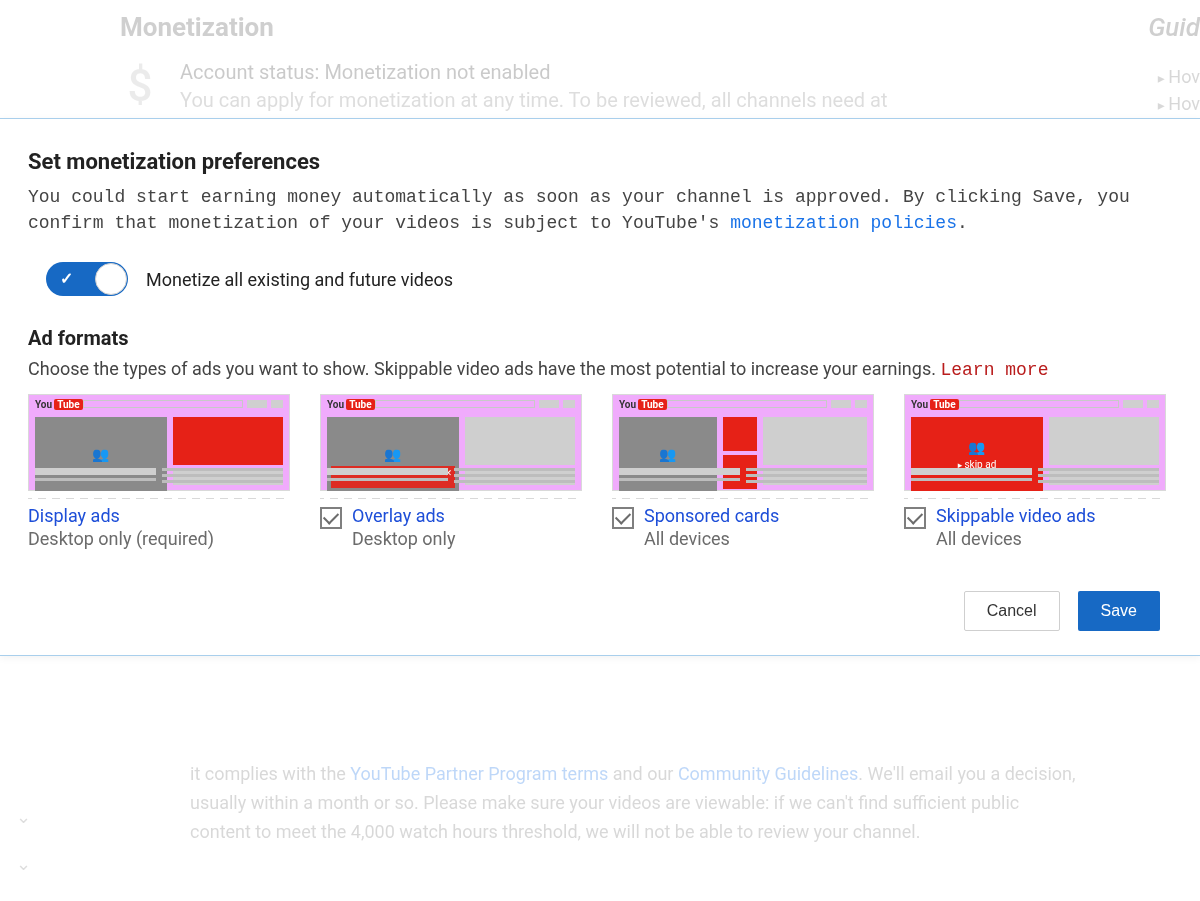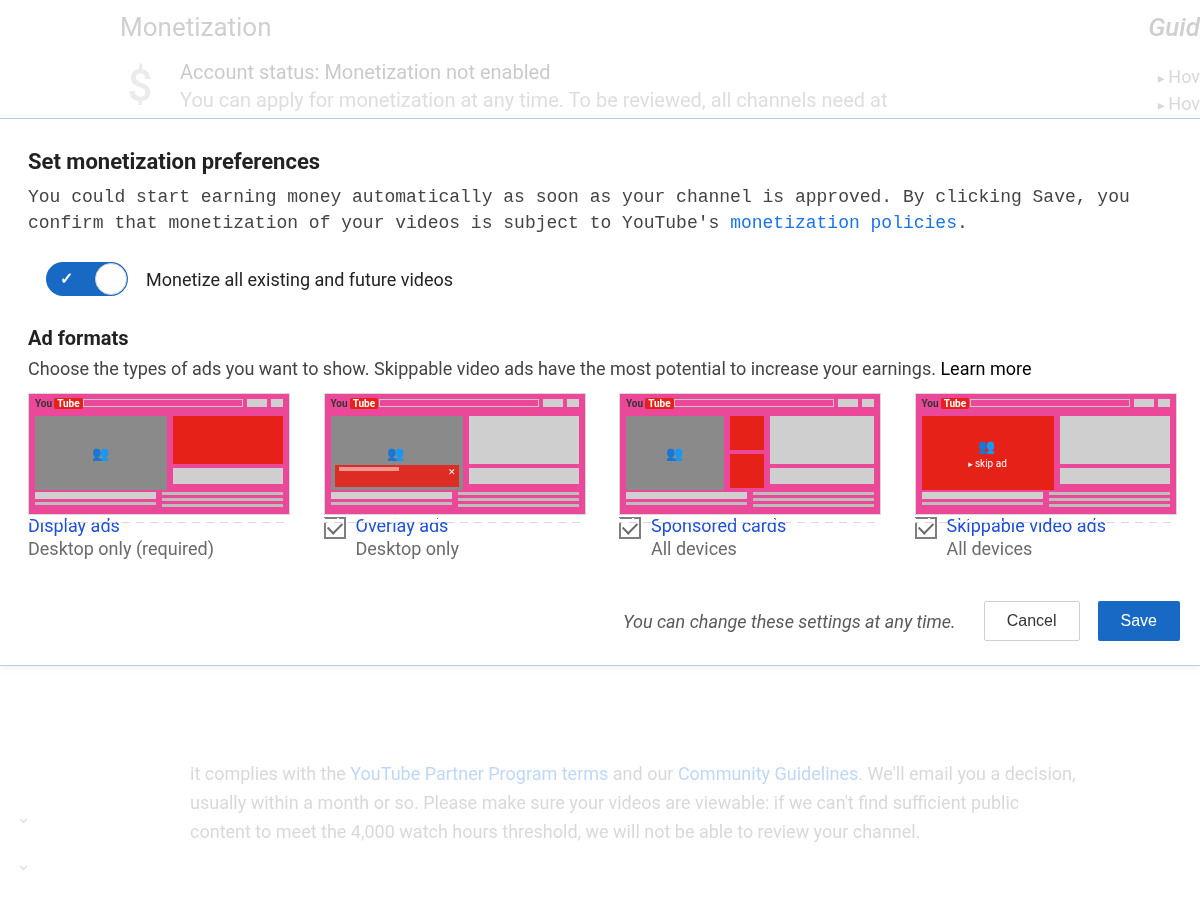--- a/index.html
+++ b/index.html
@@ -14,21 +14,21 @@
   }
   
   .bg-page {
     position: absolute;
     top: 0; left: 0; right: 0; bottom: 0;
     padding: 0 20px;
     opacity: 0.28;
     pointer-events: none;
   }
   .bg-title {
-    font-size: 26px; font-weight: 400; color: #555;
+    font-size: 26px; font-weight: 700; color: #555;
     margin: 12px 16px 18px 100px;
   }
   .bg-right-title {
     position: absolute; right: 0; top: 12px;
     font-size: 26px; font-weight: 500; color: #555; font-style: italic;
   }
   .bg-row {
     display: flex; gap: 20px; margin-left: 100px;
   }
   .bg-dollar {
@@ -57,21 +57,21 @@
 
   
   .modal {
     position: absolute;
     top: 118px;
     left: 0;
     right: 0;
     background: #fff;
     border-top: 1px solid #a9cfec;
     border-bottom: 1px solid #a9cfec;
-    padding: 30px 20px 24px 28px;
+    padding: 30px 40px 24px 28px;
     box-shadow: 0 2px 8px rgba(0,0,0,0.05);
   }
   .heading {
     font-size: 22px; font-weight:700; color:#222;
     margin-bottom: 10px;
   }
   .paragraph {
     font-size: 18px; color:#444; line-height:1.45;
     margin-bottom: 26px;
     font-family: Liberation Mono, monospace;
@@ -87,30 +87,31 @@
     position:absolute; left:14px; top:7px; color:#fff; font-size:16px; font-weight:700;
   }
   .toggle .knob {
     position:absolute; right:1px; top:1px; width:32px; height:32px;
     background:#fff; border-radius:50%; border:1px solid #d0d0d0;
   }
   .toggle-label { font-size:18px; color:#222; }
 
   .subheading { font-size:20px; font-weight:700; color:#222; margin:6px 0 8px 0;}
   .subpara { font-size:18px; color:#444; margin-bottom:14px; }
-  .subpara a { color:#000000; text-decoration:none; }
+  .subpara a { color:#b91c1c; text-decoration:none;font-family:Liberation Mono, monospace; }
 
   .ad-grid {
     display:flex; gap:30px; justify-content:flex-start;
     margin-bottom: 42px;
   }
   .ad-card { width: 270px; }
   .thumb {
-    border:1px solid #d9d9d9; width:262px; height:122px;
-    padding:4px 6px; position:relative; background:#ec4899;
+    border:1px solid #d9d9d9; width:262px; height:97px;
+    padding:4px 6px; position:relative; background:#f0abfc;
+    margin-bottom:14px;
   }
   .thumb::after {
     
     content:"";
     position:absolute; left:-1px; right:-1px; bottom:-8px; height:10px;
     background:
       linear-gradient(-45deg, #fff 6px, transparent 0) 0 0/14px 14px,
       linear-gradient(45deg, #fff 6px, transparent 0) 0 0/14px 14px;
     filter: drop-shadow(0 1px 0 #d9d9d9);
   }
@@ -378,17 +379,16 @@
         <div class="txts">
           <span class="ad-title">Skippable video ads</span>
           <span class="ad-sub">All devices</span>
         </div>
       </div>
     </div>
 
   </div>
 
   <div class="footer-row">
-    <span class="note">You can change these settings at any time.</span>
     <button class="btn btn-cancel">Cancel</button>
     <button class="btn btn-save">Save</button>
   </div>
 </div>
 
 </body></html>

